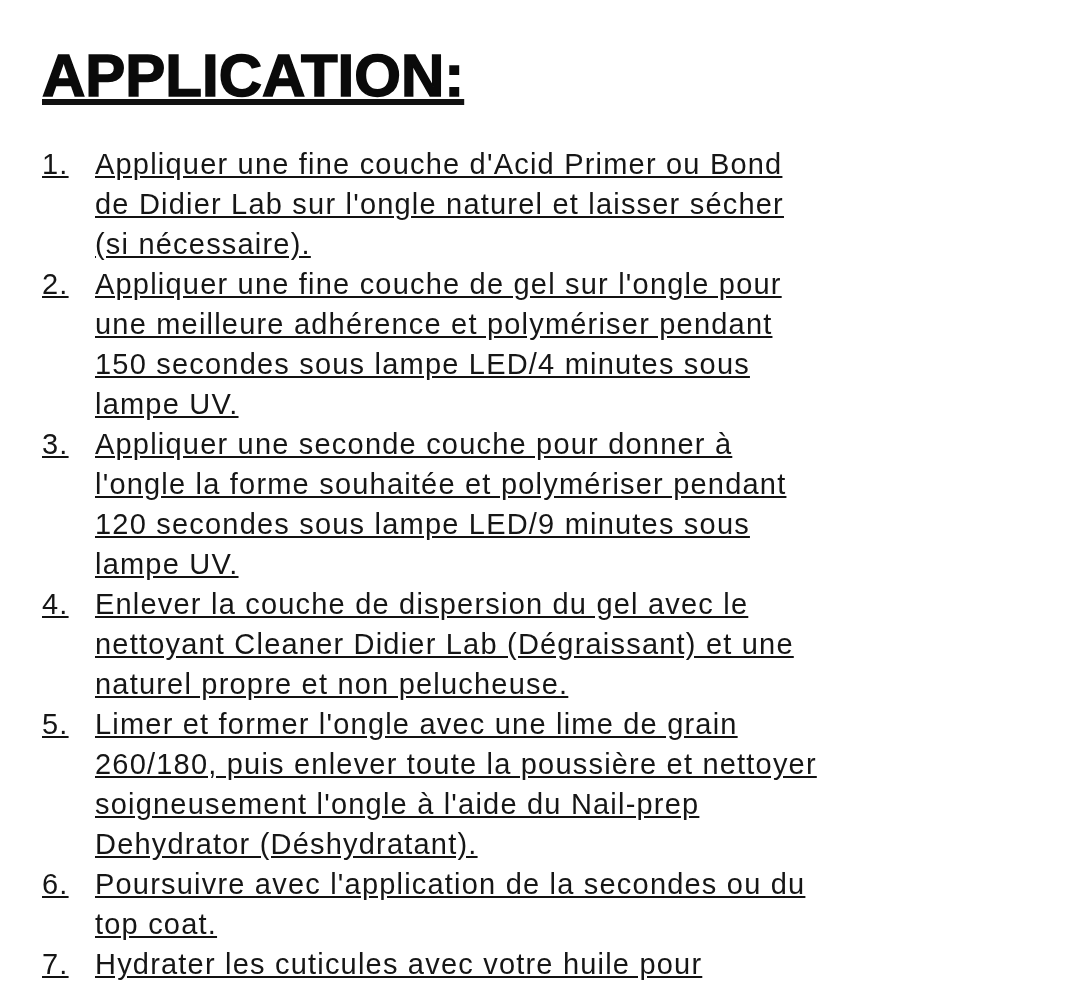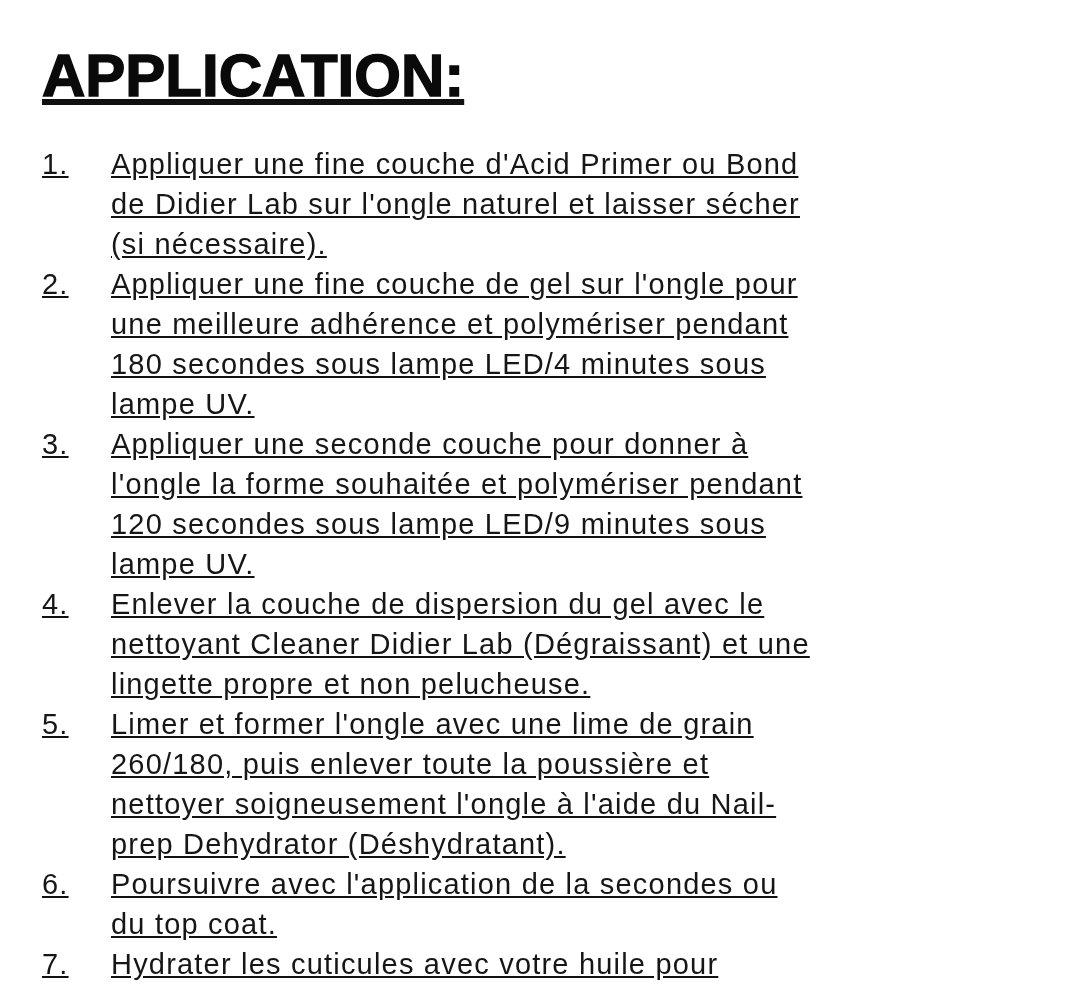--- a/index.html
+++ b/index.html
@@ -44,45 +44,44 @@
     display: flex;
     align-items: flex-start;
   }
   .step-num {
     flex: 0 0 53px;
     width: 53px;
   }
   .step-txt {
     flex: 1 1 auto;
     max-width: 938px;
-    margin-left: 16px;
   }
 </style>
 </head>
 <body>
 
 <div class="doc">
   <h1 class="doc-title">APPLICATION:</h1>
 
   <ol class="steps-list">
     <li class="step">
       <span class="step-num">1.</span>
       <span class="step-txt">Appliquer une fine couche d'Acid Primer ou Bond de Didier Lab sur l'ongle naturel et laisser sécher (si nécessaire).</span>
     </li>
     <li class="step">
       <span class="step-num">2.</span>
-      <span class="step-txt">Appliquer une fine couche de gel sur l'ongle pour une meilleure adhérence et polymériser pendant 180 secondes sous lampe LED/4 minutes sous lampe UV.</span>
+      <span class="step-txt">Appliquer une fine couche de gel sur l'ongle pour une meilleure adhérence et polymériser pendant 150 secondes sous lampe LED/4 minutes sous lampe UV.</span>
     </li>
     <li class="step">
       <span class="step-num">3.</span>
       <span class="step-txt">Appliquer une seconde couche pour donner à l'ongle la forme souhaitée et polymériser pendant 120 secondes sous lampe LED/9 minutes sous lampe UV.</span>
     </li>
     <li class="step">
       <span class="step-num">4.</span>
-      <span class="step-txt">Enlever la couche de dispersion du gel avec le nettoyant Cleaner Didier Lab (Dégraissant) et une lingette propre et non pelucheuse.</span>
+      <span class="step-txt">Enlever la couche de dispersion du gel avec le nettoyant Cleaner Didier Lab (Dégraissant) et une naturel propre et non pelucheuse.</span>
     </li>
     <li class="step">
       <span class="step-num">5.</span>
       <span class="step-txt">Limer et former l'ongle avec une lime de grain 260/180, puis enlever toute la poussière et nettoyer soigneusement l'ongle à l'aide du Nail-prep Dehydrator (Déshydratant).</span>
     </li>
     <li class="step">
       <span class="step-num">6.</span>
       <span class="step-txt">Poursuivre avec l'application de la secondes ou du top coat.</span>
     </li>
     <li class="step">

